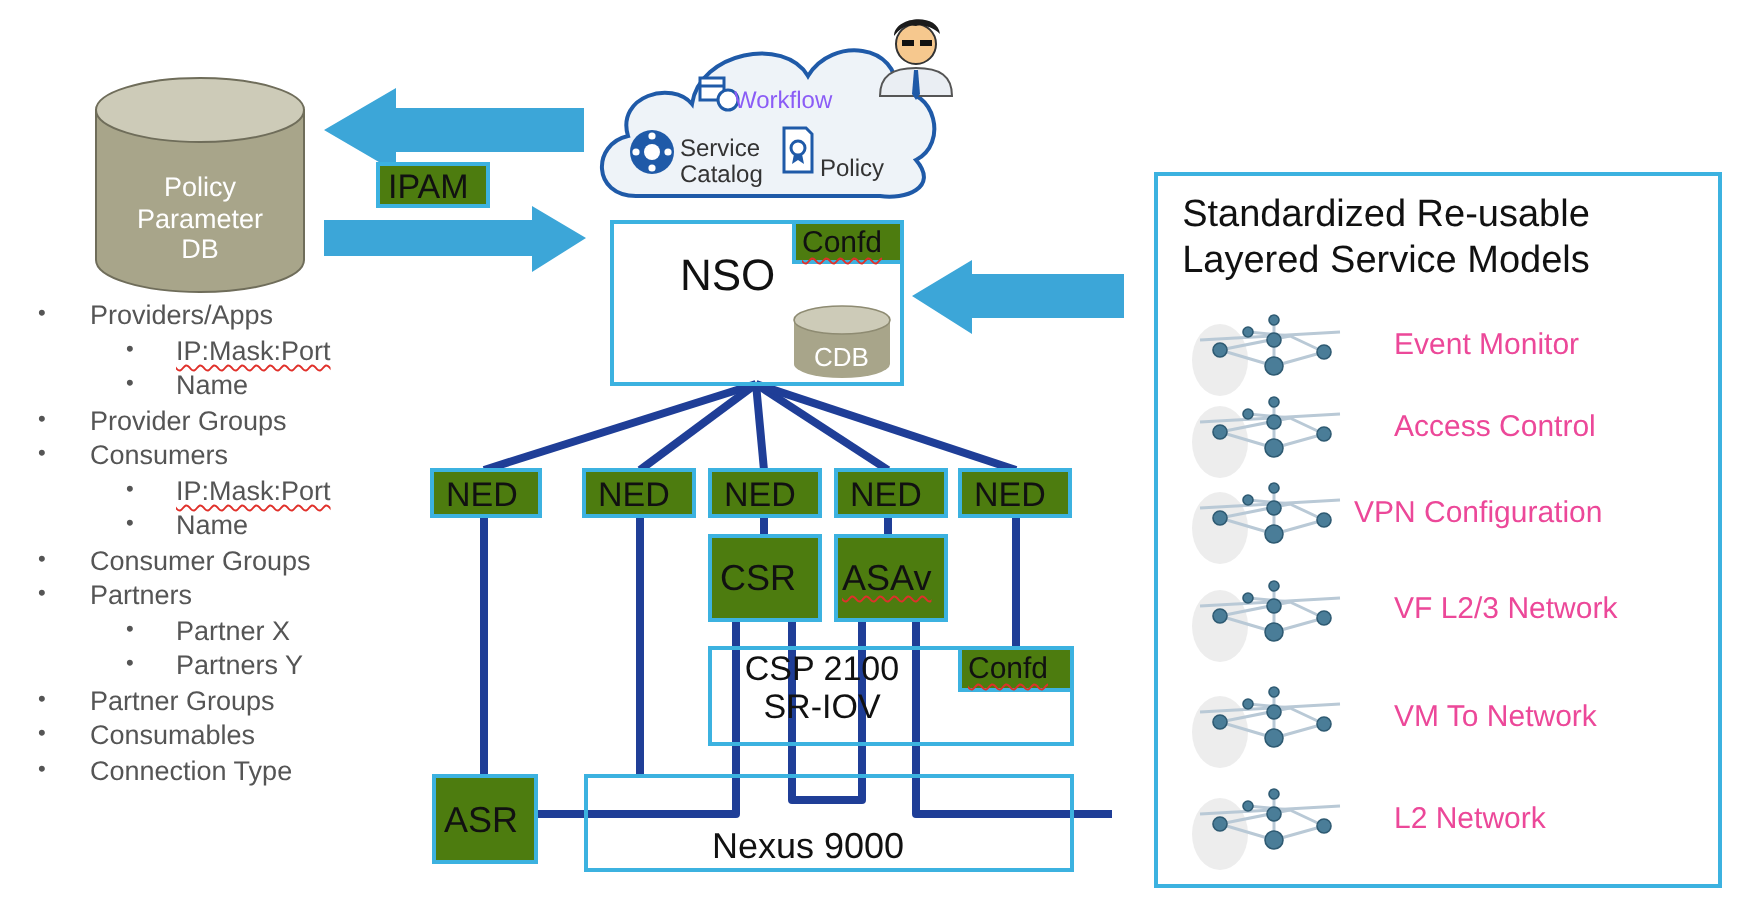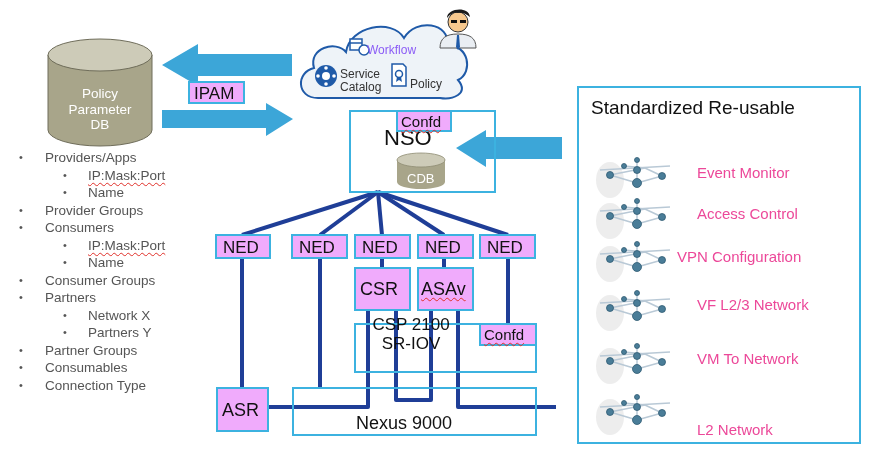--- a/index.html
+++ b/index.html
@@ -1,17 +1,17 @@
 <!DOCTYPE html>
 <html><head>
 <meta charset="utf-8">
 <style>
   html, body { margin:0; padding:0; background:#ffffff; }
   body { width:870px; height:457px; position:relative; overflow:hidden; font-family:"Liberation Sans", sans-serif; }
-  .box { position:absolute; border:2px solid #3cb2e0; background:#f0abfc; box-sizing:border-box; }
+  .box { position:absolute; border:2px solid #3cb2e0; background:#4d7c0f; box-sizing:border-box; }
   .lbl { position:absolute; color:#111; white-space:nowrap; }
   .grey { color:#ec4899; }
   .wavy { text-decoration: underline wavy #e0302a; text-decoration-thickness:1px; text-underline-offset:2px; }
   svg { position:absolute; left:0; top:0; }
   ul.plist { position:absolute; list-style:none; margin:0; padding:0; font-size:13.5px; color:#555; }
   ul.plist li { position:relative; height:17.5px; line-height:17.5px; white-space:nowrap; }
   ul.plist li .bullet { position:absolute; font-size:11px; }
 </style>
 </head>
 <body>
@@ -189,21 +189,21 @@
   <span class="lbl" style="left:4px;top:1px;font-size:17px;">IPAM</span>
 </div>
 
 <span class="lbl" style="left:367px;top:43px;font-size:12px;color:#8b5cf6;">Workflow</span>
 <div class="lbl" style="left:340px;top:68px;font-size:12px;line-height:13px;color:#333;">
   <div>Service</div>
   <div>Catalog</div>
 </div>
 <span class="lbl" style="left:410px;top:77px;font-size:12px;color:#333;">Policy</span>
 
-<div class="box" style="left:305px;top:110px;width:147px;height:83px;background:transparent;margin-left:44px;">
+<div class="box" style="left:305px;top:110px;width:147px;height:83px;background:transparent;">
   <span class="lbl" style="left:33px;top:13px;font-size:22px;">NSO</span>
 </div>
 <div class="box" style="left:396px;top:110px;width:56px;height:22px;">
   <span class="lbl wavy" style="left:3px;top:1px;font-size:15px;">Confd</span>
 </div>
 <span class="lbl" style="left:407px;top:171px;font-size:13px;color:#fff;">CDB</span>
 
 <div class="box" style="left:215px;top:234px;width:56px;height:25px;">
     <span class="lbl" style="left:6px;top:2px;font-size:17px;">NED</span>
   </div>
@@ -214,21 +214,21 @@
     <span class="lbl" style="left:6px;top:2px;font-size:17px;">NED</span>
   </div>
 <div class="box" style="left:417px;top:234px;width:57px;height:25px;">
     <span class="lbl" style="left:6px;top:2px;font-size:17px;">NED</span>
   </div>
 <div class="box" style="left:479px;top:234px;width:57px;height:25px;">
     <span class="lbl" style="left:6px;top:2px;font-size:17px;">NED</span>
   </div>
 
 <div class="box" style="left:354px;top:323px;width:183px;height:50px;background:transparent;"></div>
-<div class="lbl" style="left:356px;top:315px;width:110px;text-align:center;font-size:17px;line-height:19px;white-space:normal;">
+<div class="lbl" style="left:356px;top:325px;width:110px;text-align:center;font-size:17px;line-height:19px;white-space:normal;">
   <div>CSP 2100</div>
   <div>SR-IOV</div>
 </div>
 <div class="box" style="left:479px;top:323px;width:58px;height:23px;">
   <span class="lbl wavy" style="left:3px;top:1px;font-size:15px;">Confd</span>
 </div>
 <div class="box" style="left:354px;top:267px;width:57px;height:44px;">
   <span class="lbl" style="left:4px;top:10px;font-size:18px;">CSR</span>
 </div>
 <div class="box" style="left:417px;top:267px;width:57px;height:44px;">
@@ -274,21 +274,21 @@
     <li>
       <span class="bullet" style="left: 19px;">•</span>
       <span style="position: absolute; left: 45px;">Consumer Groups</span>
     </li>
     <li>
       <span class="bullet" style="left: 19px;">•</span>
       <span style="position: absolute; left: 45px;">Partners</span>
     </li>
     <li>
       <span class="bullet" style="left: 63px;">•</span>
-      <span style="position: absolute; left: 88px;">Network X</span>
+      <span style="position: absolute; left: 88px;">Partner X</span>
     </li>
     <li>
       <span class="bullet" style="left: 63px;">•</span>
       <span style="position: absolute; left: 88px;">Partners Y</span>
     </li>
     <li>
       <span class="bullet" style="left: 19px;">•</span>
       <span style="position: absolute; left: 45px;">Partner Groups</span>
     </li>
     <li>
@@ -297,20 +297,21 @@
     </li>
     <li>
       <span class="bullet" style="left: 19px;">•</span>
       <span style="position: absolute; left: 45px;">Connection Type</span>
     </li>
   </ul>
 
 <div class="box" style="left:577px;top:86px;width:284px;height:358px;background:transparent;border-width:2px;">
   <div class="lbl" style="left:0;top:8px;width:228px;text-align:center;font-size:19px;line-height:23px;">
     <div>Standardized Re-usable</div>
+    <div>Layered Service Models</div>
   </div>
 </div>
 <span class="lbl grey" style="left:697px;top:164px;font-size:15px;">Event Monitor</span>
 <span class="lbl grey" style="left:697px;top:205px;font-size:15px;">Access Control</span>
 <span class="lbl grey" style="left:677px;top:248px;font-size:15px;">VPN Configuration</span>
 <span class="lbl grey" style="left:697px;top:296px;font-size:15px;">VF L2/3 Network</span>
 <span class="lbl grey" style="left:697px;top:350px;font-size:15px;">VM To Network</span>
-<span class="lbl grey" style="left:697px;top:401px;font-size:15px;margin-top:20px;">L2 Network</span>
+<span class="lbl grey" style="left:697px;top:401px;font-size:15px;">L2 Network</span>
 
 </body></html>

